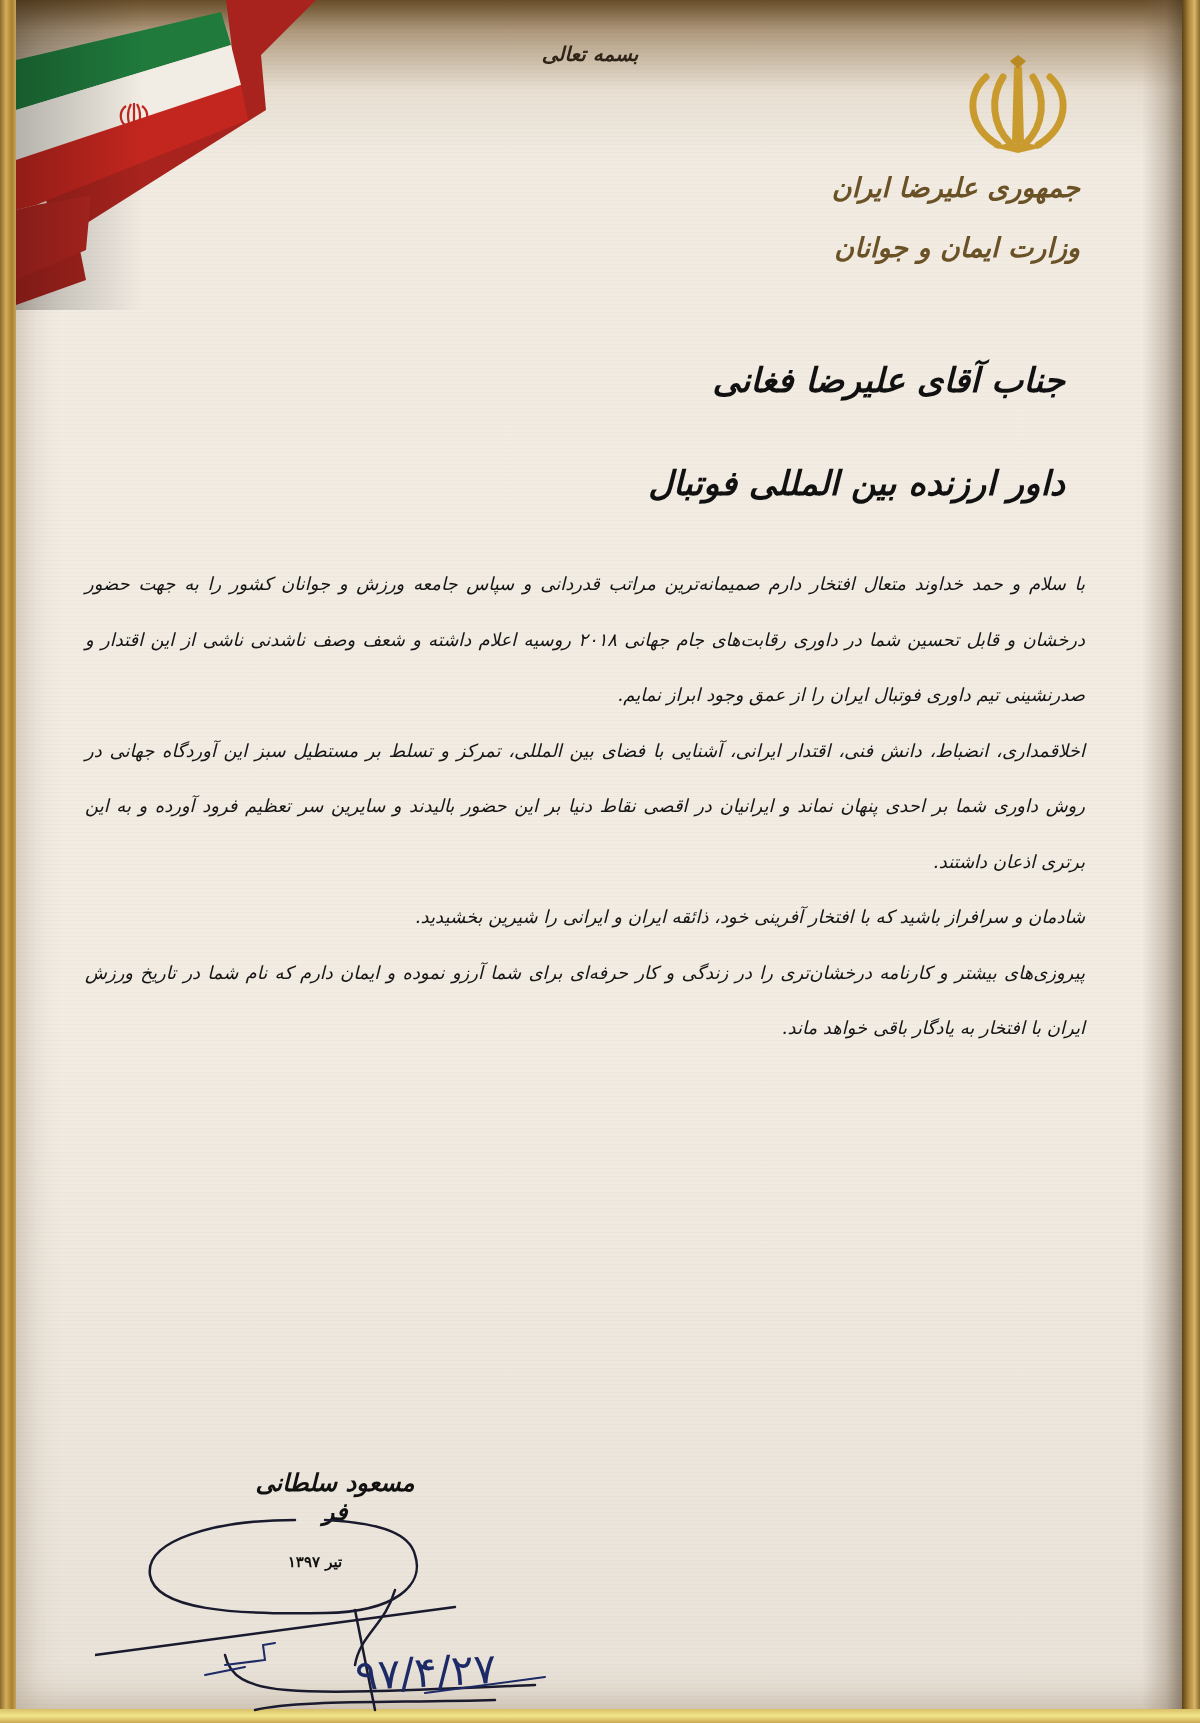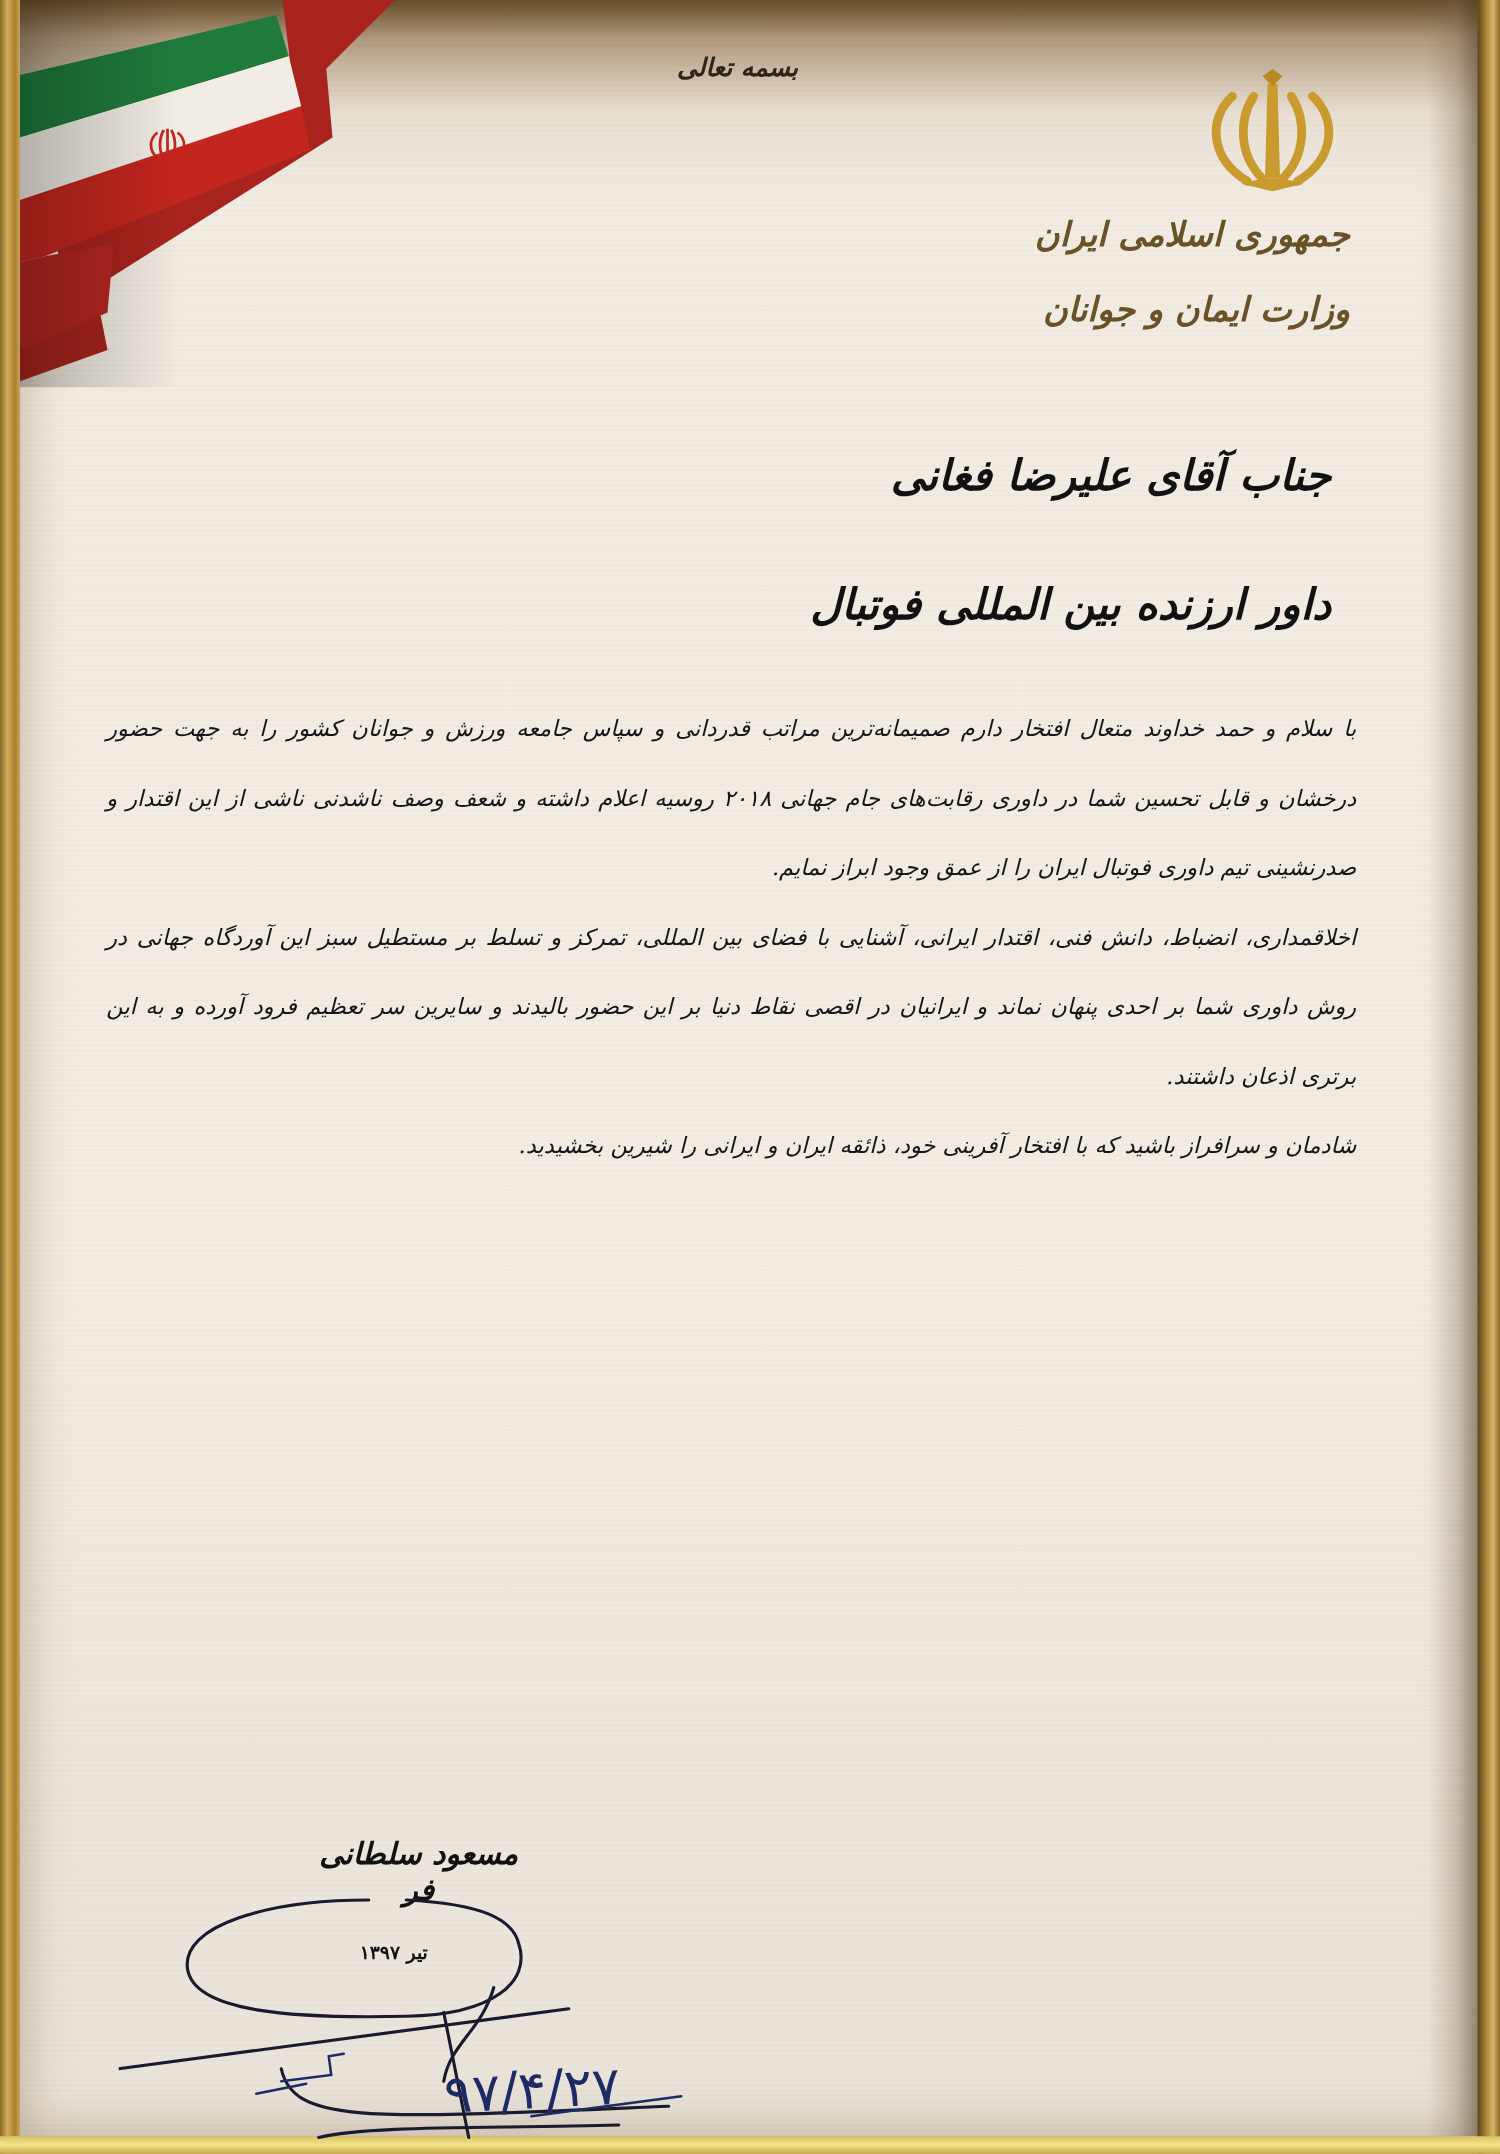--- a/index.html
+++ b/index.html
@@ -131,30 +131,31 @@
     <path d="M28 22 C8 40 10 72 40 90"></path>
     <path d="M92 22 C112 40 110 72 80 90"></path>
     <path d="M45 22 C32 42 34 70 52 88"></path>
     <path d="M75 22 C88 42 86 70 68 88"></path>
   </g>
   <path d="M56 12 L64 12 L66 88 L54 88 Z" fill="#c99a2e"></path>
   <path d="M52 6 L60 0 L68 6 L60 14 Z" fill="#b98a22"></path>
   <path d="M35 92 Q60 84 85 92 L60 98 Z" fill="#c99a2e"></path>
 </svg>
 
-<div class="ministry l1">جمهوری اسلامی ایران</div>
+<div class="ministry l1">جمهوری علیرضا ایران</div>
 <div class="ministry l2">وزارت ایمان و جوانان</div>
 
 <div class="recipient name">جناب آقای علیرضا فغانی</div>
 <div class="recipient role">داور ارزنده بین المللی فوتبال</div>
 
 <div class="body-text">
   <p>با سلام و حمد خداوند متعال افتخار دارم صمیمانه‌ترین مراتب قدردانی و سپاس جامعه ورزش و جوانان کشور را به جهت حضور درخشان و قابل تحسین شما در داوری رقابت‌های جام جهانی ۲۰۱۸ روسیه اعلام داشته و شعف وصف نا‌شدنی ناشی از این اقتدار و صدرنشینی تیم داوری فوتبال ایران را از عمق وجود ابراز نمایم.</p>
   <p>اخلاقمداری، انضباط، دانش فنی، اقتدار ایرانی، آشنایی با فضای بین المللی، تمرکز و تسلط بر مستطیل سبز این آوردگاه جهانی در روش داوری شما بر احدی پنهان نماند و ایرانیان در اقصی نقاط دنیا بر این حضور بالیدند و سایرین سر تعظیم فرود آورده و به این برتری اذعان داشتند.</p>
   <p>شادمان و سرافراز باشید که با افتخار آفرینی خود، ذائقه ایران و ایرانی را شیرین بخشیدید.</p>
+  <p>پیروزی‌های بیشتر و کارنامه درخشان‌تری را در زندگی و کار حرفه‌ای برای شما آرزو نموده و ایمان دارم که نام شما در تاریخ ورزش ایران با افتخار به یادگار باقی خواهد ماند.</p>
 </div>
 
 <div class="signer">مسعود سلطانی فر</div>
 
 <svg class="sig-svg" viewBox="0 0 520 200">
   <g fill="none" stroke="#1a1a2e" stroke-width="2.5" stroke-linecap="round">
     <path d="M200 5 C120 5 50 25 55 60 C60 95 140 100 230 98 C300 97 330 70 320 40 C315 20 290 8 230 5"></path>
     <path d="M300 75 C290 110 265 120 260 150"></path>
     <path d="M0 140 L360 92"></path>
     <path d="M260 95 L280 195"></path>

